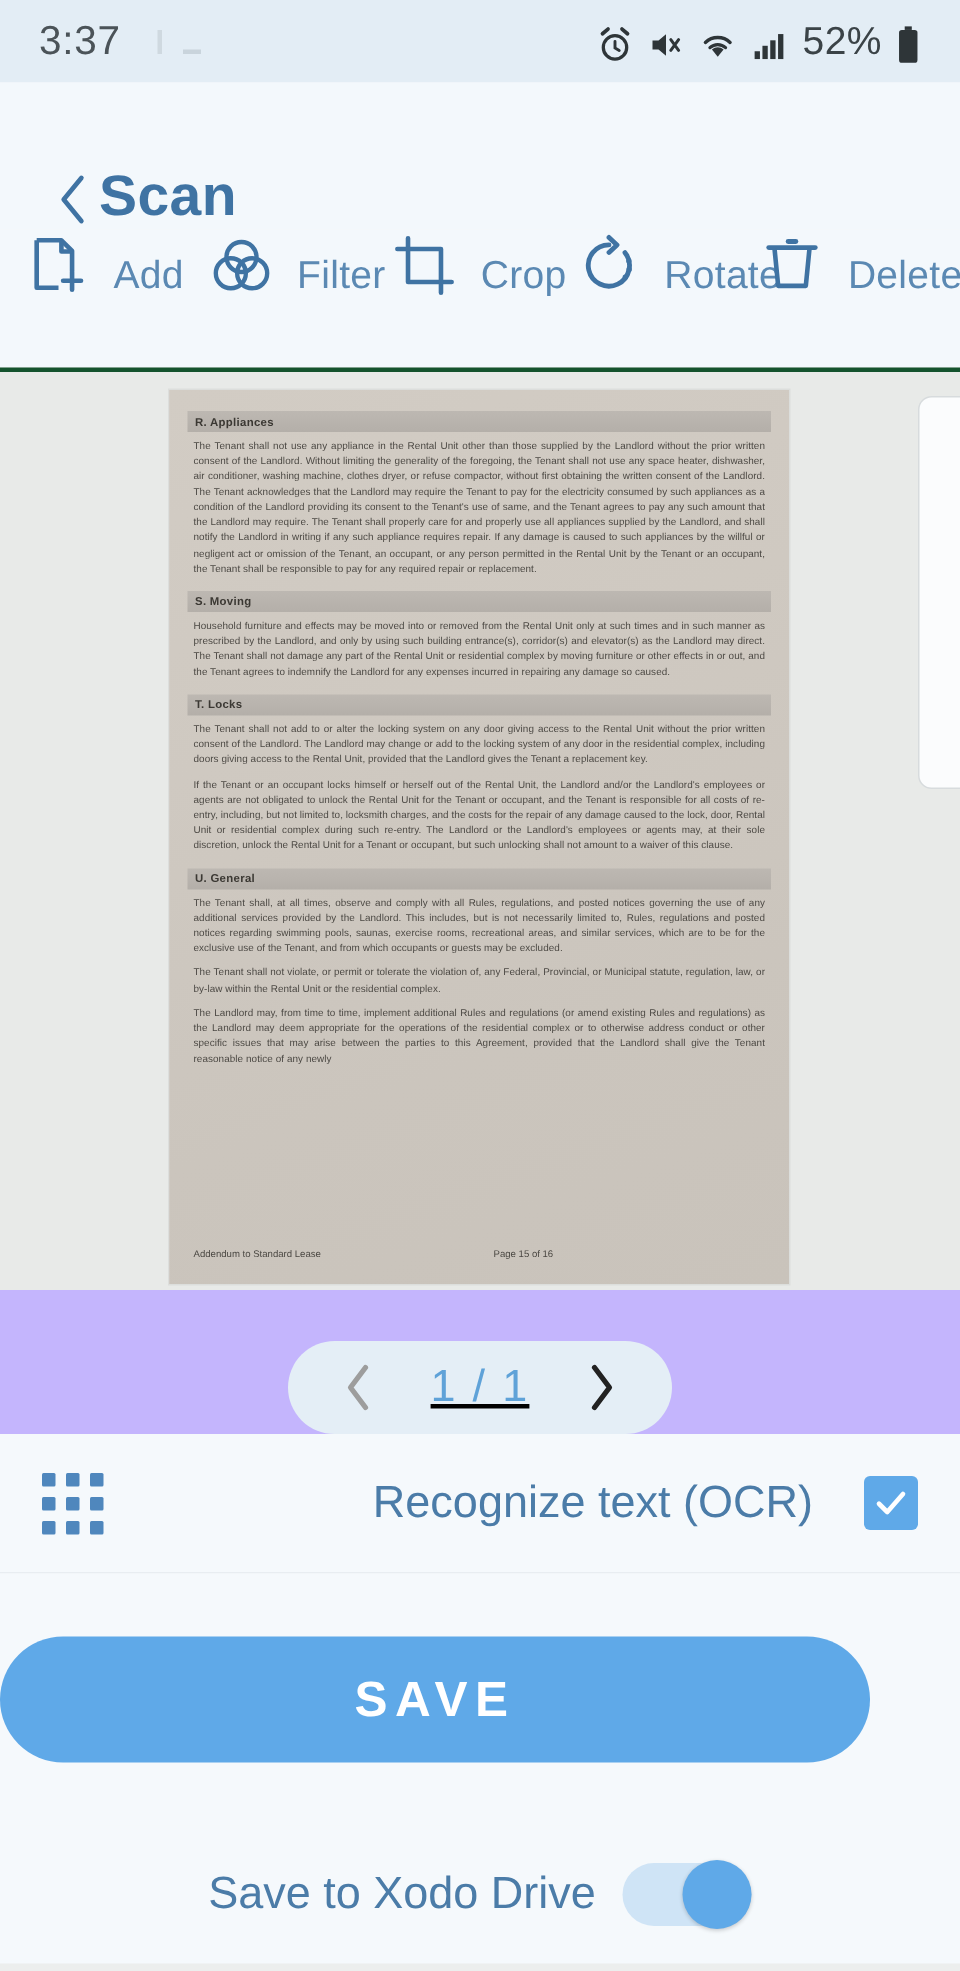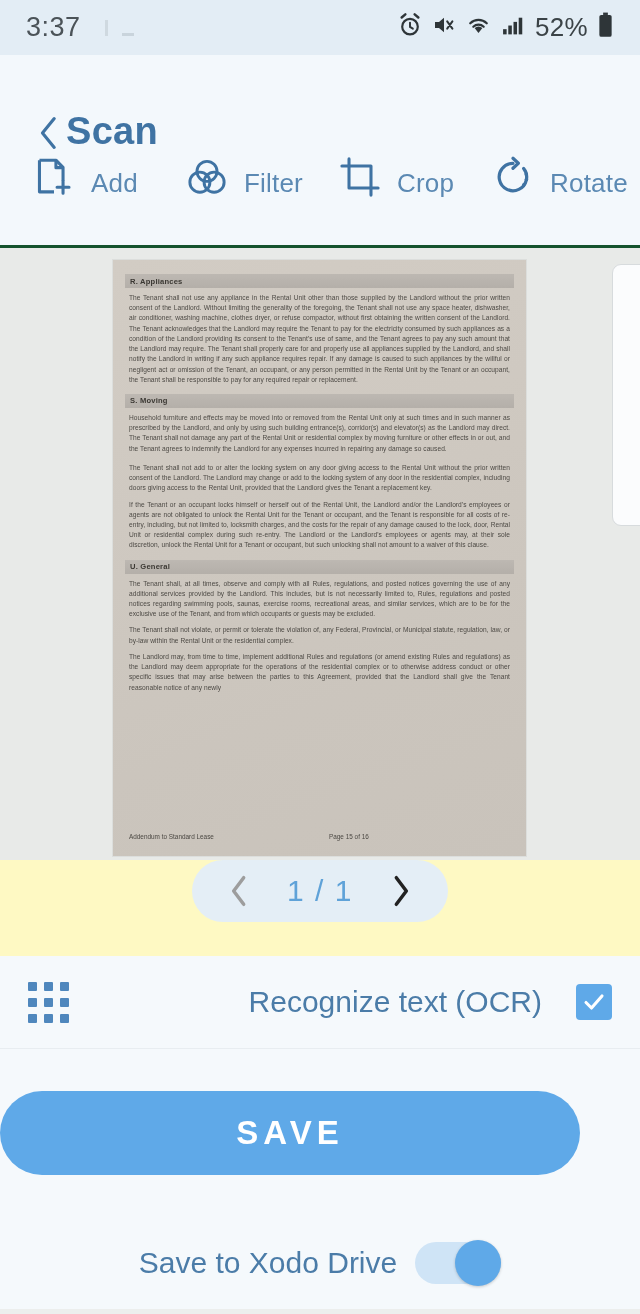--- a/index.html
+++ b/index.html
@@ -14,21 +14,21 @@
   
   .statusbar {
     height: 55px; background: #e3edf5;
     display: flex; align-items: center; padding: 0 26px;
     flex: 0 0 55px;
   }
   .status-time { font-size: 27px; color: #4b5358; letter-spacing: .5px; }
   .status-dots { flex: 1; display:flex; align-items:center; gap:14px; padding-left:24px;}
   .status-dot-faint { width:3px; height:16px; background:#cfd9e0; display:block;}
   .status-dash { width:12px;height:3px;background:#c9d4dc;display:block;margin-top:14px;}
-  .status-right { display: flex; align-items: flex-start; gap: 9px; }
+  .status-right { display: flex; align-items: flex-end; gap: 9px; }
   .status-right svg { display: block; }
   .batt-pct { font-size: 26px; color: #3b4347; letter-spacing: .3px; }
 
   
   .appbar {
     background: #f3f8fc; flex: 0 0 98px;
     display: flex; align-items: flex-end; padding: 0 32px; 
   }
   .back-chevron { width: 34px; height: 40px; display: flex; align-items: center; justify-content: center; cursor: pointer; }
   .app-title { font-size: 38px; font-weight: bold; color: #3f73a3; letter-spacing: .3px; }
@@ -76,22 +76,22 @@
   .sec-body.tight { margin-bottom: 6px; }
   .doc-footer {
     position: absolute; left: 16px; right: 16px; bottom: 16px;
     display: flex; font-size: 6.4px; color: #4b4843;
   }
   .doc-footer .ft-left { width: 200px; }
   .doc-footer .ft-right { }
 
   
   .pager-zone {
-    flex: 0 0 96px; background: #fef9c3;
-    display: flex; align-items: flex-start; justify-content: center;
+    flex: 0 0 96px; background: #c4b5fd;
+    display: flex; align-items: flex-end; justify-content: center; text-decoration: underline;
   }
   .pager {
     background: #e4eef6; border-radius: 40px; height: 62px;
     display: flex; align-items: center; gap: 28px; padding: 0 30px;
   }
   .pager-btn { width: 34px; height: 40px; display: flex; align-items: center; justify-content: center; cursor: pointer; }
   .pager-label { font-size: 30px; color: #5fa2d8; letter-spacing: 1.5px; min-width: 72px; text-align: center; }
 
   
   .ocr-row {
@@ -229,32 +229,43 @@
           <path d="M13 4.5a8.5 8.5 0 1 0 6.6 3.2" fill="none" stroke="#3f73a3" stroke-width="2" stroke-linecap="round"></path>
           <path d="M13 1.4l3.3 3.1-3.3 3.1" fill="none" stroke="#3f73a3" stroke-width="2" stroke-linecap="round" stroke-linejoin="round"></path>
           <circle cx="21.2" cy="11.1" r="1.1" fill="#3f73a3"></circle>
           <circle cx="21.3" cy="14.6" r="1.1" fill="#3f73a3"></circle>
           <circle cx="19.7" cy="17.8" r="1.1" fill="#3f73a3"></circle>
         </svg>
       </div>
       <div class="tool-label">Rotate</div>
     </div>
 
+    <div class="tool">
+      <div class="tool-ico">
+        <svg width="42" height="42" viewBox="0 0 26 26">
+          <path d="M3.4 5.6h19.2" stroke="#3f73a3" stroke-width="2" stroke-linecap="round"></path>
+          <path d="M11.4 3.1h3.2" stroke="#3f73a3" stroke-width="2" stroke-linecap="round"></path>
+          <path d="M5.8 6.2l1.5 15.2h11.4l1.5-15.2" fill="none" stroke="#3f73a3" stroke-width="1.9" stroke-linejoin="round"></path>
+        </svg>
+      </div>
+      <div class="tool-label">Delete</div>
+    </div>
   </div>
 
   <div class="viewer">
     <div class="side-card"></div>
     <div class="page">
 
       <div class="sec-head">R. Appliances</div>
       <div class="sec-body">The Tenant shall not use any appliance in the Rental Unit other than those supplied by the Landlord without the prior written consent of the Landlord.  Without limiting the generality of the foregoing, the Tenant shall not use any space heater, dishwasher, air conditioner, washing machine, clothes dryer, or refuse compactor, without first obtaining the written consent of the Landlord.   The Tenant acknowledges that the Landlord may require the Tenant to pay for the electricity consumed by such appliances as a condition of the Landlord providing its consent to the Tenant's use of same, and the Tenant agrees to pay any such amount that the Landlord may require. The Tenant shall properly care for and properly use all appliances supplied by the Landlord, and shall notify the Landlord in writing if any such appliance requires repair. If any damage is caused to such appliances by the willful or negligent act or omission of the Tenant, an occupant, or any person permitted in the Rental Unit by the Tenant or an occupant, the Tenant shall be responsible to pay for any required repair or replacement.</div>
 
       <div class="sec-head">S. Moving</div>
       <div class="sec-body">Household furniture and effects may be moved into or removed from the Rental Unit only at such times and in such manner as prescribed by the Landlord, and only by using such building entrance(s), corridor(s) and elevator(s) as the Landlord may direct. The Tenant shall not damage any part of the Rental Unit or residential complex by moving furniture or other effects in or out, and the Tenant agrees to indemnify the Landlord for any expenses incurred in repairing any damage so caused.</div>
 
+      <div class="sec-head">T. Locks</div>
       <div class="sec-body tight">The Tenant shall not add to or alter the locking system on any door giving access to the Rental Unit without the prior written consent of the Landlord. The Landlord may change or add to the locking system of any door in the residential complex, including doors giving access to the Rental Unit, provided that the Landlord gives the Tenant a replacement key.</div>
       <div class="sec-body">If the Tenant or an occupant locks himself or herself out of the Rental Unit, the Landlord and/or the Landlord's employees or agents are not obligated to unlock the Rental Unit for the Tenant or occupant, and the Tenant is responsible for all costs of re-entry, including, but not limited to, locksmith charges, and the costs for the repair of any damage caused to the lock, door, Rental Unit or residential complex during such re-entry.   The Landlord or the Landlord's employees or agents may, at their sole discretion, unlock the Rental Unit for a Tenant or occupant, but such unlocking shall not amount to a waiver of this clause.</div>
 
       <div class="sec-head">U. General</div>
       <div class="sec-body tight">The Tenant shall, at all times, observe and comply with all Rules, regulations, and posted notices governing the use of any additional services provided by the Landlord. This includes, but is not necessarily limited to, Rules, regulations and posted notices regarding swimming pools, saunas, exercise rooms, recreational areas, and similar services, which are to be for the exclusive use of the Tenant, and from which occupants or guests may be excluded.</div>
       <div class="sec-body tight">The Tenant shall not violate, or permit or tolerate the violation of, any Federal, Provincial, or Municipal statute, regulation, law, or by-law within the Rental Unit or the residential complex.</div>
       <div class="sec-body">The Landlord may, from time to time, implement additional Rules and regulations (or amend existing Rules and regulations) as the Landlord may deem appropriate for the operations of the residential complex or to otherwise address conduct or other specific issues that may arise between the parties to this Agreement, provided that the Landlord shall give the Tenant reasonable notice of any newly</div>
 
       <div class="doc-footer">
         <span class="ft-left">Addendum to Standard Lease</span>

